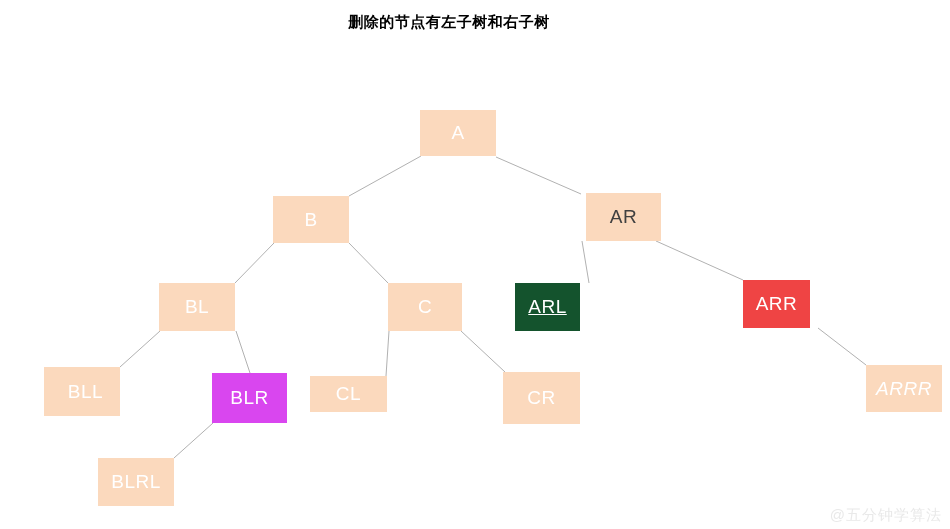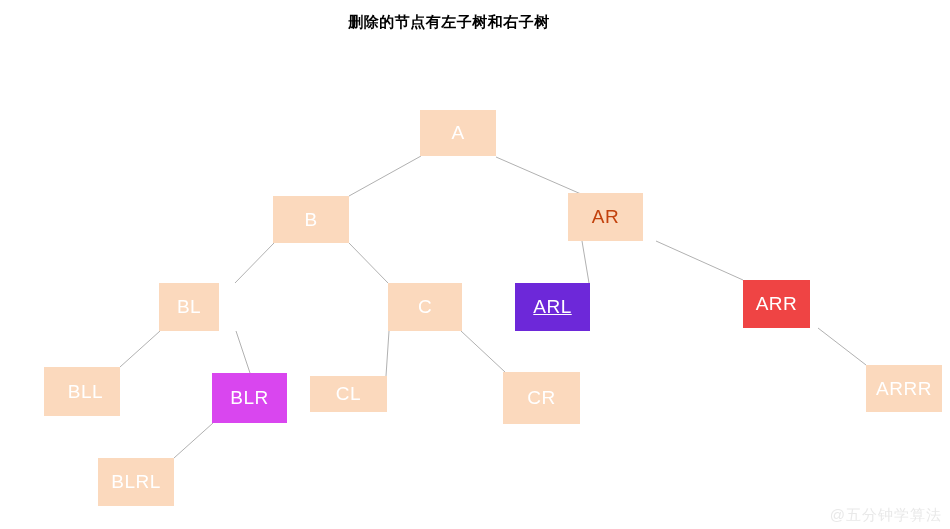--- a/index.html
+++ b/index.html
@@ -42,27 +42,27 @@
       <line x1="236" y1="331" x2="250" y2="373" stroke="#b1b1b1" stroke-width="1"></line>
       <line x1="389" y1="331" x2="386" y2="376" stroke="#b1b1b1" stroke-width="1"></line>
       <line x1="461" y1="331" x2="505" y2="372" stroke="#b1b1b1" stroke-width="1"></line>
       <line x1="818" y1="328" x2="866" y2="365" stroke="#b1b1b1" stroke-width="1"></line>
       <line x1="213" y1="423" x2="174" y2="458" stroke="#b1b1b1" stroke-width="1"></line>
     </svg>
 
   <div class="nodes-layer">
       <div class="node" style="left: 420px; top: 110px; width: 76px; height: 46px; background: rgb(251, 217, 189); color: rgb(255, 255, 255);">A</div>
       <div class="node" style="left: 273px; top: 196px; width: 76px; height: 47px; background: rgb(251, 217, 189); color: rgb(255, 255, 255);">B</div>
-      <div class="node" style="left: 568px; top: 193px; width: 75px; height: 48px; background: rgb(251, 217, 189); color: #c2410c;">AR</div>
-      <div class="node" style="left: 159px; top: 283px; width: 60px; height: 48px; background: rgb(251, 217, 189); color: rgb(255, 255, 255);">BL</div>
+      <div class="node" style="left: 586px; top: 193px; width: 75px; height: 48px; background: rgb(251, 217, 189); color: #404040;">AR</div>
+      <div class="node" style="left: 159px; top: 283px; width: 76px; height: 48px; background: rgb(251, 217, 189); color: rgb(255, 255, 255);">BL</div>
       <div class="node" style="left: 388px; top: 283px; width: 74px; height: 48px; background: rgb(251, 217, 189); color: rgb(255, 255, 255);">C</div>
-      <div class="node" style="left: 515px; top: 283px; width: 75px; height: 48px; background: #6d28d9; color: rgb(255, 255, 255); text-decoration: underline;">ARL</div>
+      <div class="node" style="left: 515px; top: 283px; width: 65px; height: 48px; background: #14532d; color: rgb(255, 255, 255); text-decoration: underline;">ARL</div>
       <div class="node" style="left: 743px; top: 280px; width: 67px; height: 48px; background: #ef4444; color: rgb(255, 255, 255);">ARR</div>
       <div class="node" style="left: 44px; top: 367px; width: 76px; height: 49px; background: rgb(251, 217, 189); color: rgb(255, 255, 255); padding-left: 7px;">BLL</div>
       <div class="node" style="left: 212px; top: 373px; width: 75px; height: 50px; background: #d946ef; color: rgb(255, 255, 255);">BLR</div>
       <div class="node" style="left: 310px; top: 376px; width: 77px; height: 36px; background: rgb(251, 217, 189); color: rgb(255, 255, 255);">CL</div>
       <div class="node" style="left: 503px; top: 372px; width: 77px; height: 52px; background: rgb(251, 217, 189); color: rgb(255, 255, 255); text-align: center;">CR</div>
-      <div class="node" style="left: 866px; top: 365px; width: 76px; height: 47px; background: rgb(251, 217, 189); color: rgb(255, 255, 255);">ARRR</div>
+      <div class="node" style="left: 866px; top: 365px; width: 76px; height: 47px; background: rgb(251, 217, 189); color: rgb(255, 255, 255); font-style: italic;">ARRR</div>
       <div class="node" style="left: 98px; top: 458px; width: 76px; height: 48px; background: rgb(251, 217, 189); color: rgb(255, 255, 255);">BLRL</div>
     </div>
 
   <div class="watermark" style="color: rgb(233, 233, 233);">@五分钟学算法</div>
 </div>
 
 </body></html>

